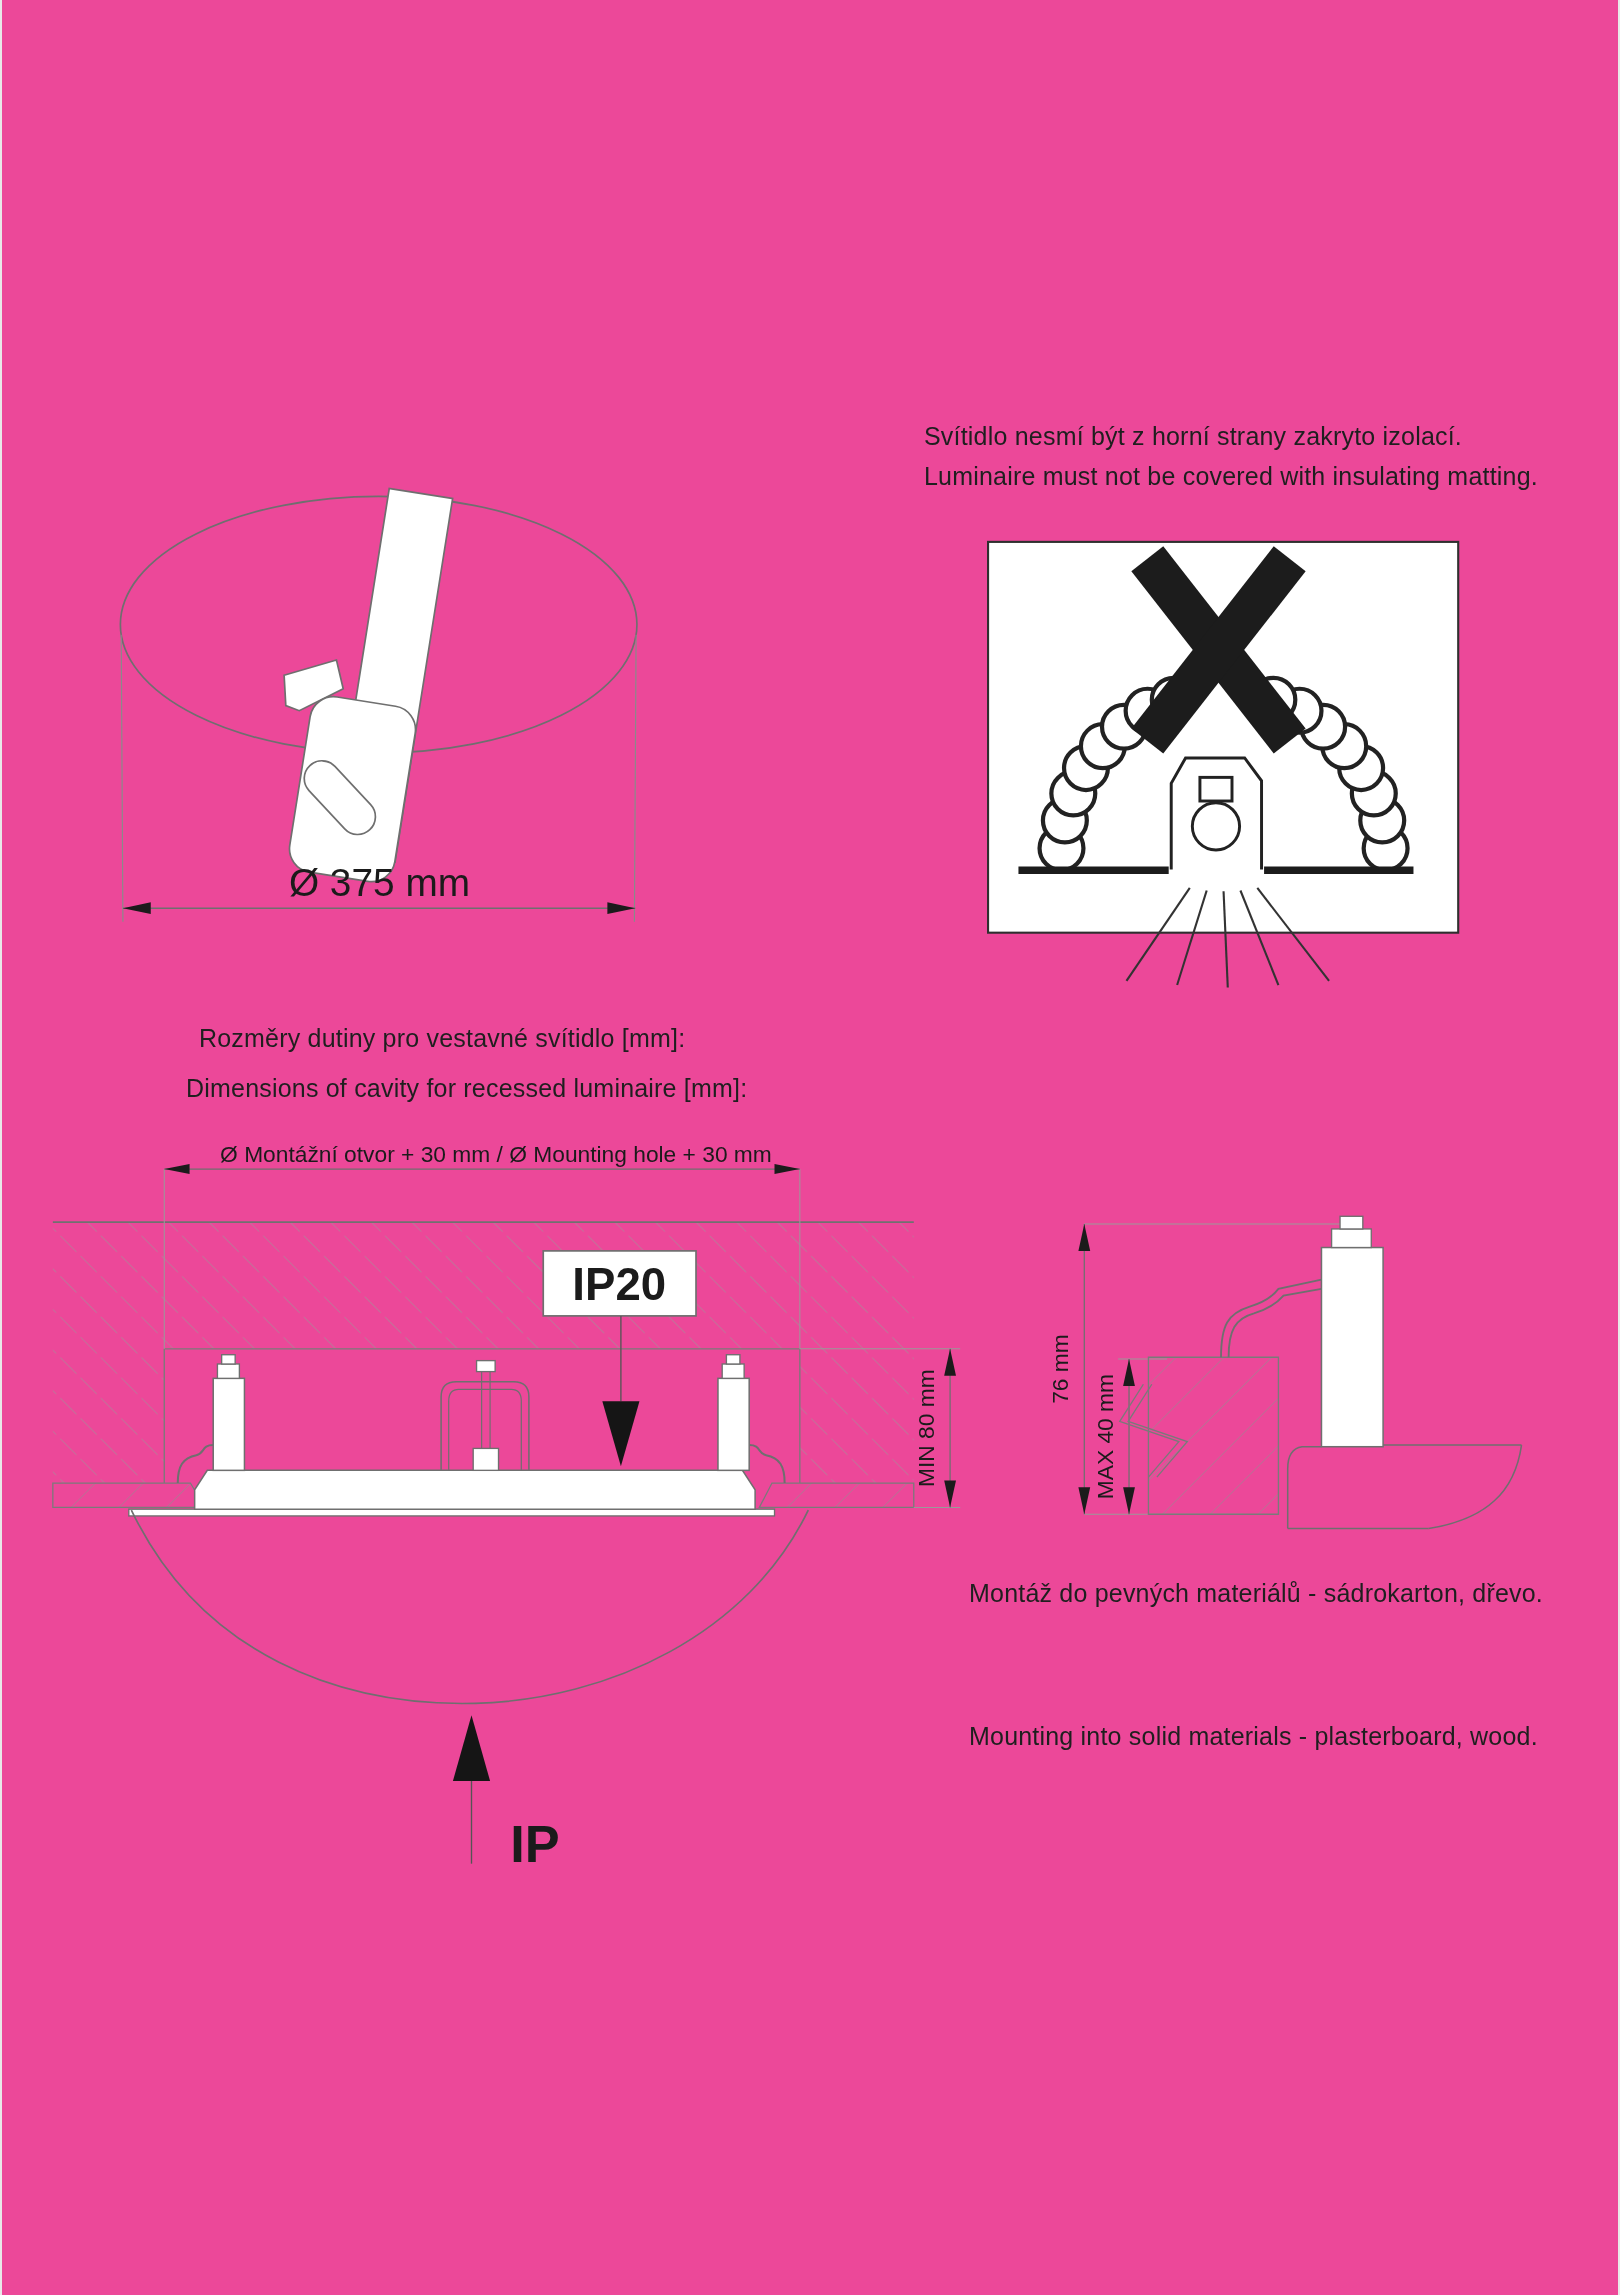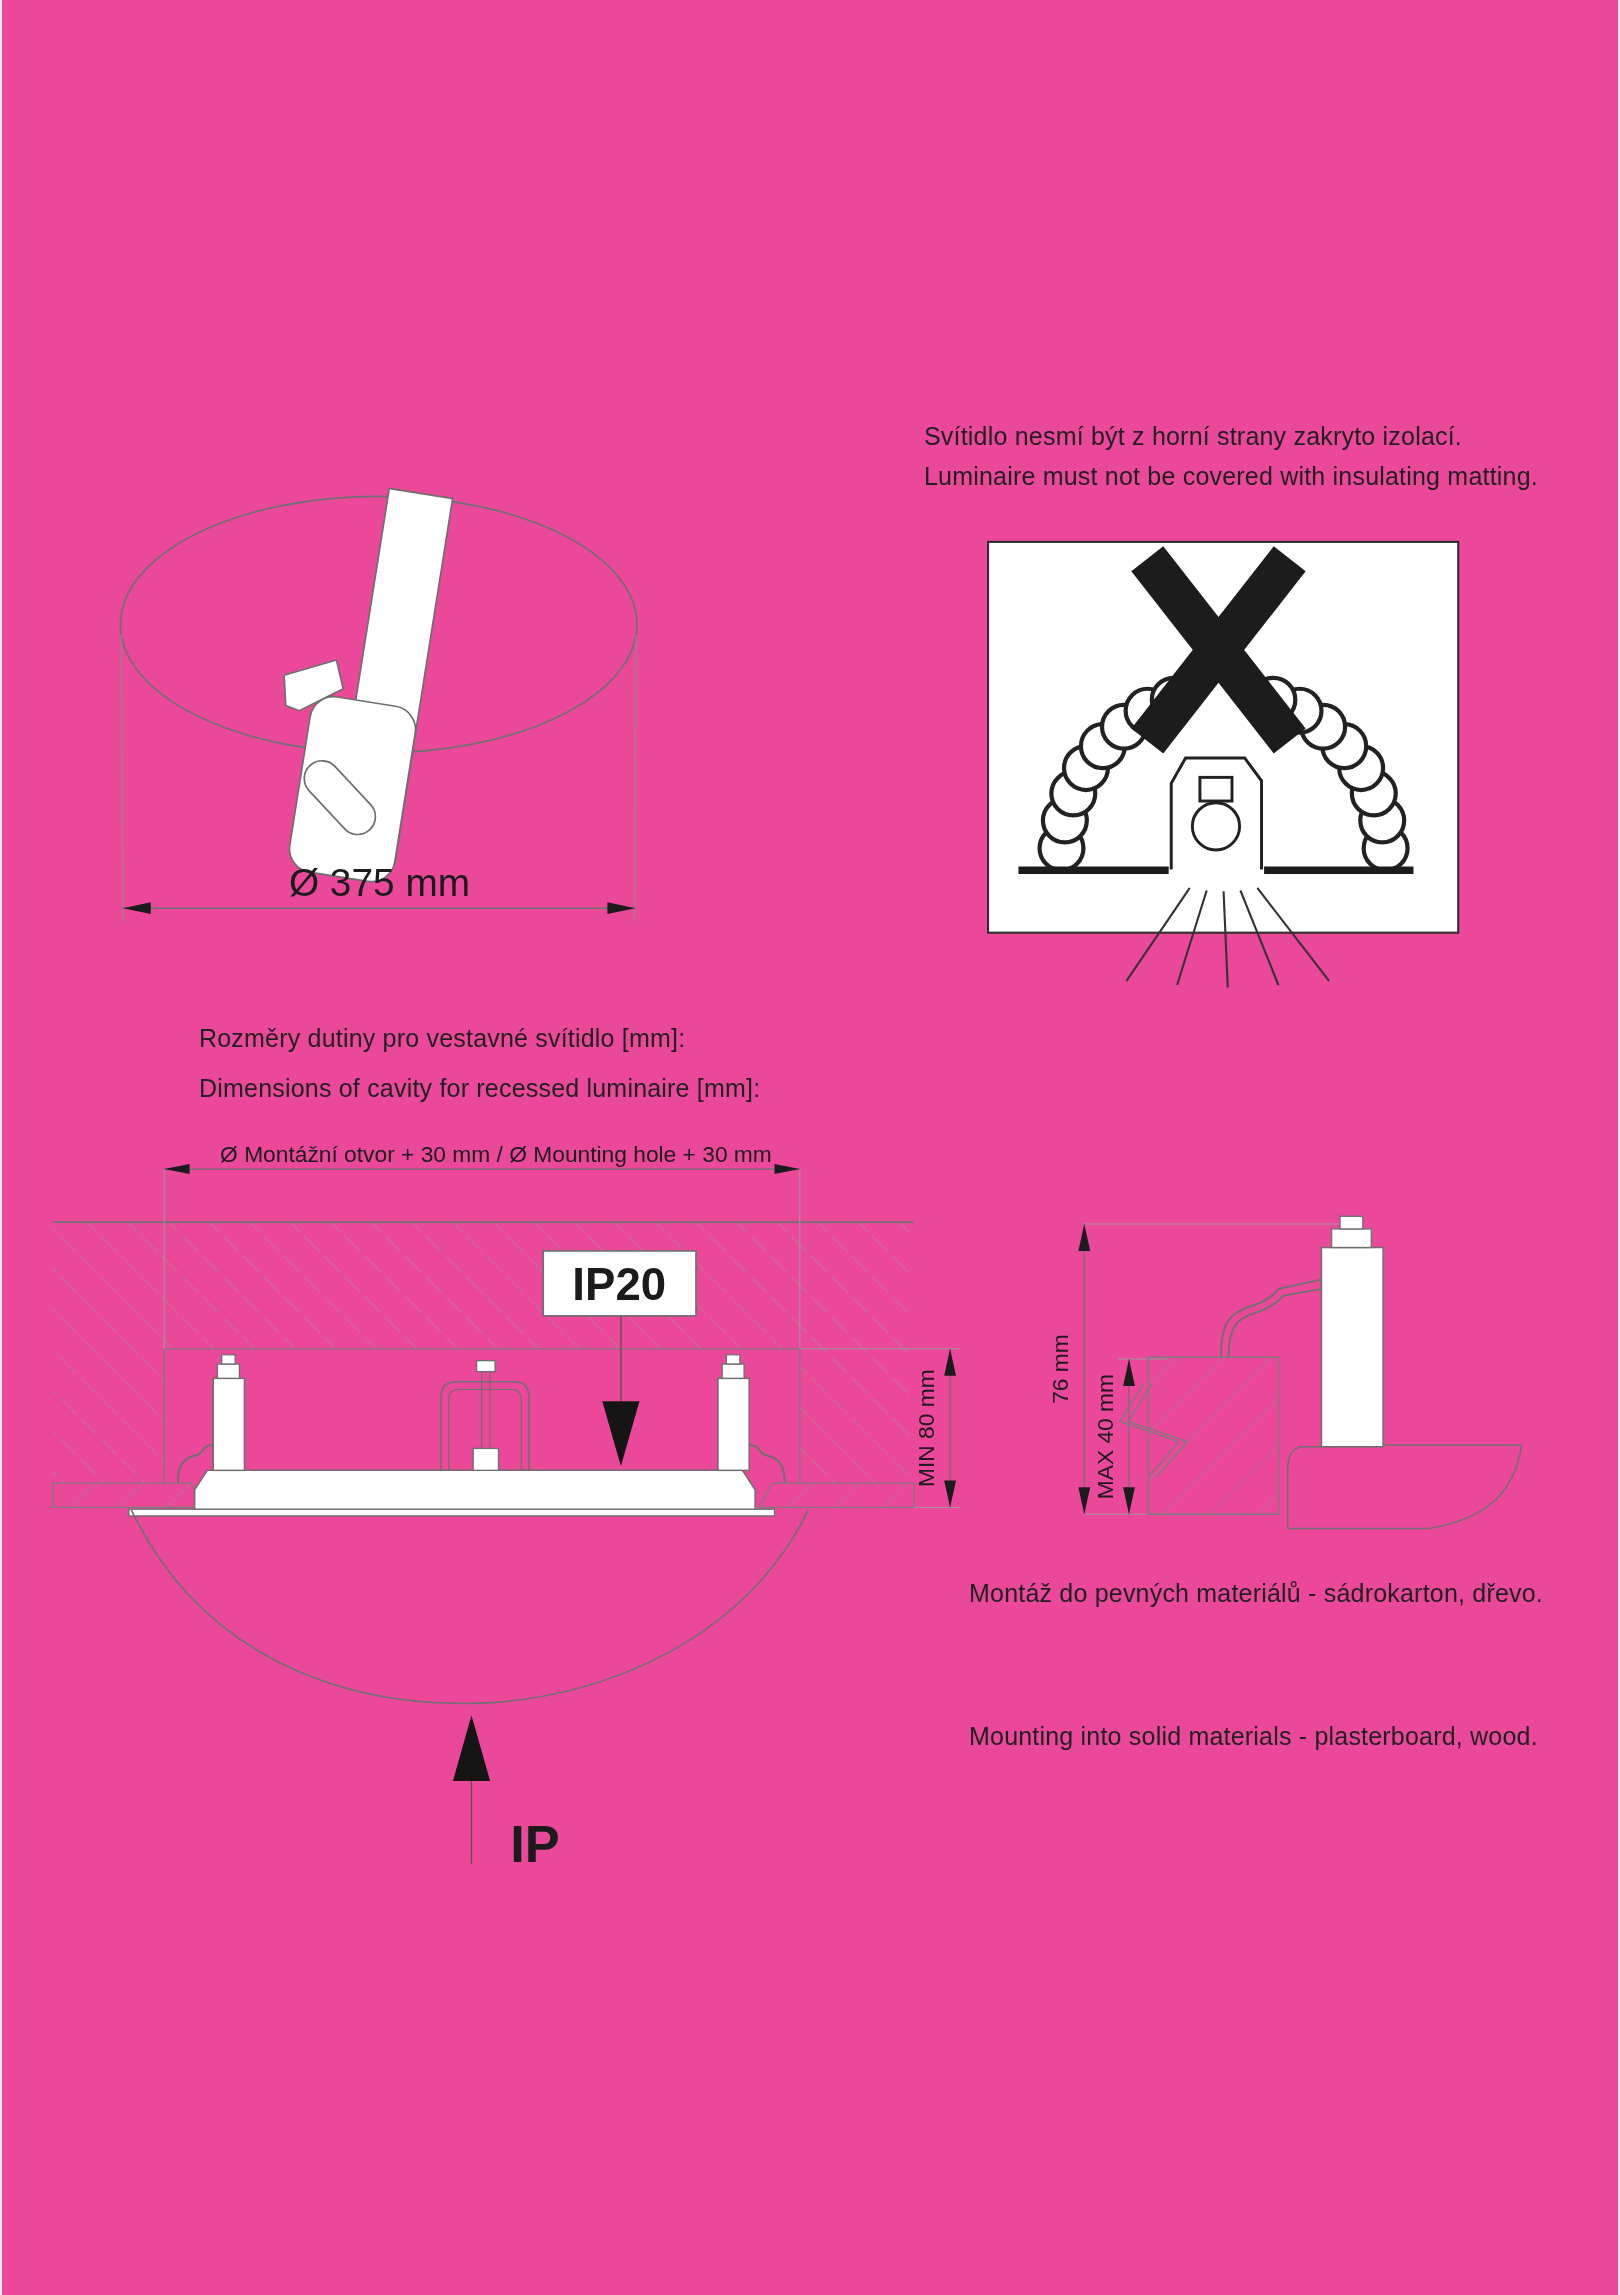--- a/index.html
+++ b/index.html
@@ -17,21 +17,21 @@
 </style>
 </head>
 <body>
 
 <div class="page">
 
   <div class="txt" style="left:922px;top:422px;">Svítidlo nesmí být z horní strany zakryto izolací.</div>
   <div class="txt" style="left:922px;top:462px;">Luminaire must not be covered with insulating matting.</div>
 
   <div class="txt" style="left:197px;top:1024px;">Rozměry dutiny pro vestavné svítidlo [mm]:</div>
-  <div class="txt" style="left:197px;top:1074px;">Dimensions of cavity for recessed luminaire [mm]:</div>
+  <div class="txt" style="left:184px;top:1074px;">Dimensions of cavity for recessed luminaire [mm]:</div>
 
   <div class="txt" style="left:967px;top:1579px;">Montáž do pevných materiálů - sádrokarton, dřevo.</div>
   <div class="txt" style="left:967px;top:1722px;">Mounting into solid materials - plasterboard, wood.</div>
 
   <svg width="1621" height="2295" viewBox="0 0 1920 2719">
     <defs>
 
       <pattern id="hb" width="34" height="34" patternUnits="userSpaceOnUse" patternTransform="rotate(45)">
         <line x1="-4" y1="0" x2="38" y2="0" stroke="#9a9a9a" stroke-width="1.4" stroke-dasharray="27 7"></line>
       </pattern>

